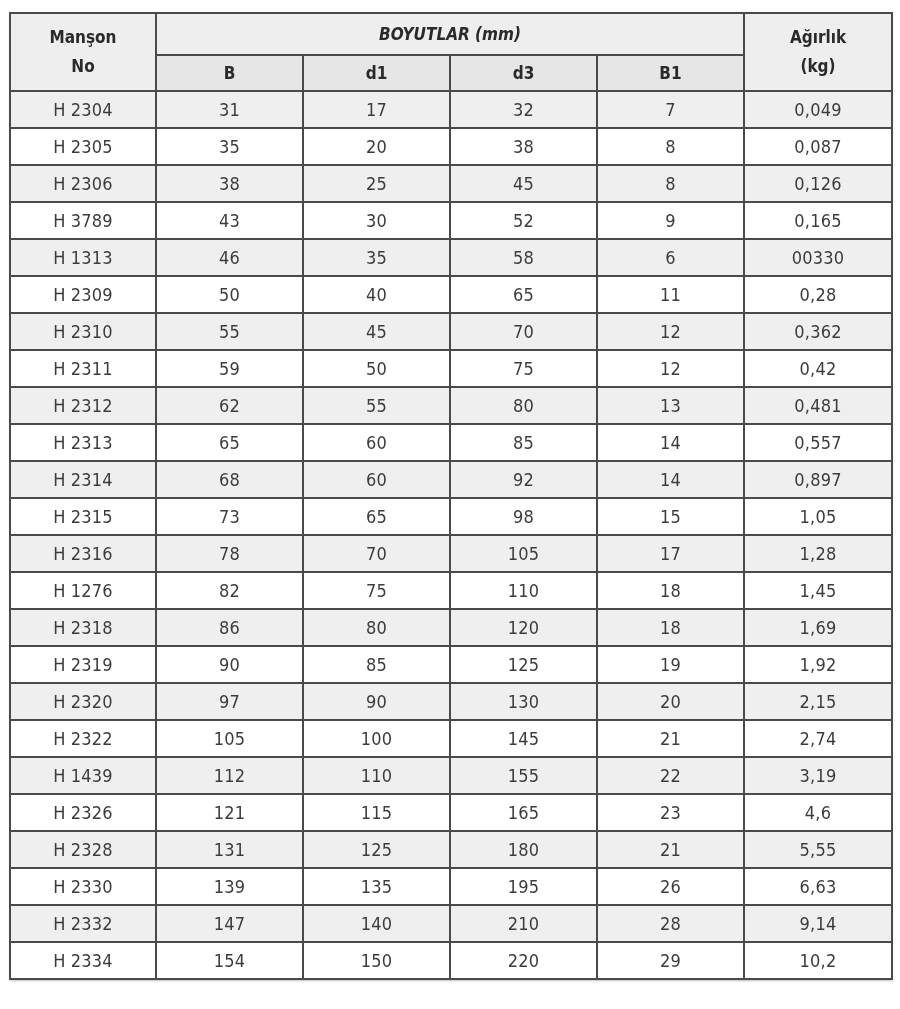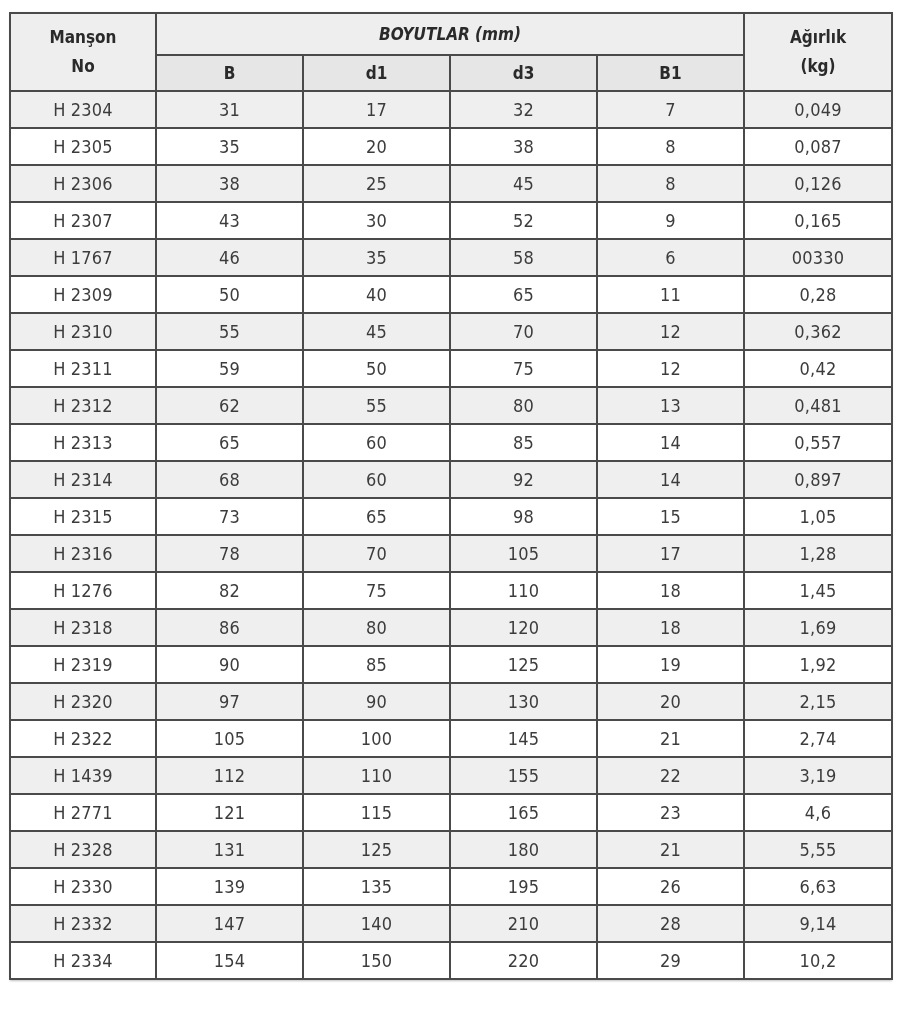--- a/index.html
+++ b/index.html
@@ -118,29 +118,29 @@
         </tr>
         <tr class="odd">
           <td>H 2306</td>
           <td>38</td>
           <td>25</td>
           <td>45</td>
           <td>8</td>
           <td>0,126</td>
         </tr>
         <tr class="even">
-          <td>H 2307</td>
+          <td>H 3789</td>
           <td>43</td>
           <td>30</td>
           <td>52</td>
           <td>9</td>
           <td>0,165</td>
         </tr>
         <tr class="odd">
-          <td>H 1767</td>
+          <td>H 1313</td>
           <td>46</td>
           <td>35</td>
           <td>58</td>
           <td>6</td>
           <td>00330</td>
         </tr>
         <tr class="even">
           <td>H 2309</td>
           <td>50</td>
           <td>40</td>
@@ -246,21 +246,21 @@
         </tr>
         <tr class="odd">
           <td>H 1439</td>
           <td>112</td>
           <td>110</td>
           <td>155</td>
           <td>22</td>
           <td>3,19</td>
         </tr>
         <tr class="even">
-          <td>H 2771</td>
+          <td>H 2326</td>
           <td>121</td>
           <td>115</td>
           <td>165</td>
           <td>23</td>
           <td>4,6</td>
         </tr>
         <tr class="odd">
           <td>H 2328</td>
           <td>131</td>
           <td>125</td>

